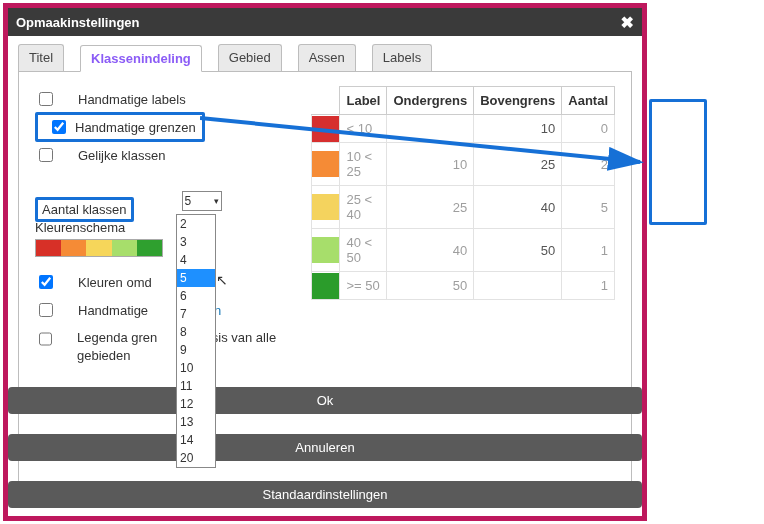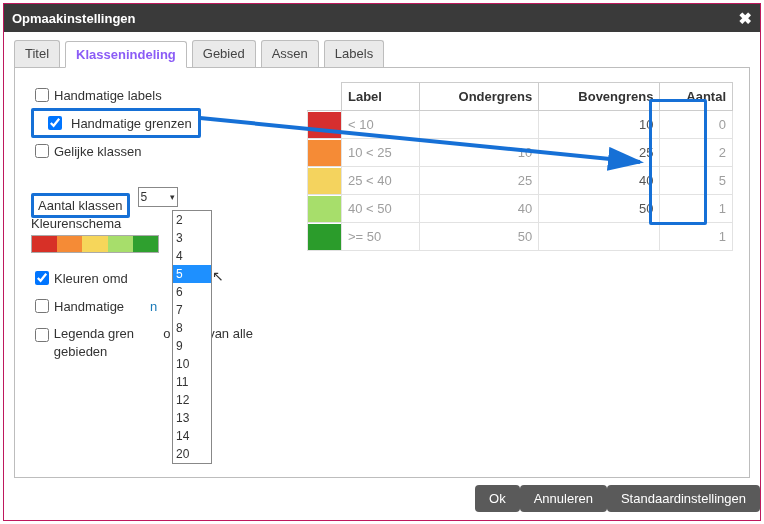--- a/index.html
+++ b/index.html
@@ -1,27 +1,27 @@
 <!DOCTYPE html>
 <html><head>
 <meta charset="utf-8">
 <style>
   * { box-sizing: border-box; font-family: Arial, Helvetica, sans-serif; }
   body { margin: 0; background: #fff; width: 764px; height: 524px; position: relative; overflow: hidden; }
-  .dialog { position: absolute; left: 3px; top: 3px; width: 758px; height: 518px; border: 1px solid #be185d; background: #fff; }
+  .dialog { position: absolute; left: 3px; top: 3px; width: 644px; height: 518px; border: 5px solid #be185d; background: #fff; }
   .titlebar { background: #3a3a3a; color: #fff; height: 28px; display: flex; align-items: center; padding: 0 8px; font-size: 13px; font-weight: bold; }
   .titlebar .spacer { flex: 1; }
   .titlebar .close { font-size: 16px; font-weight: bold; cursor: pointer; }
   .content { padding: 8px 10px; }
   .tabs { display: flex; border-bottom: 1px solid #bdbdbd; }
-  .tab { border: 1px solid #bdbdbd; border-bottom: none; background: #eaeaea; color: #444; padding: 5px 10px; font-size: 13px; margin-right: 5px; border-radius: 3px 3px 0 0; cursor: pointer; }
+  .tab { border: 1px solid #bdbdbd; border-bottom: none; background: #eaeaea; color: #444; padding: 5px 10px; font-size: 13px; margin-right: 16px; border-radius: 3px 3px 0 0; cursor: pointer; }
   .tab.active { background: #fff; position: relative; top: 1px; font-weight: bold; color: #8b5cf6; border-bottom: 1px solid #fff; }
   .panel { border: 1px solid #bdbdbd; border-top: none; padding: 14px 16px; display: flex; height: 410px; }
   .leftcol { width: 276px; font-size: 13px; color: #333; position: relative; }
-  .opt { display: flex; align-items: center; gap: 2px; margin: 4px 0 10px; height: 18px; }
+  .opt { display: flex; align-items: center; gap: 22px; margin: 4px 0 10px; height: 18px; }
   .opt input[type=checkbox] { width: 14px; height: 14px; }
   .label-aantal { display:inline-block; border: 3px solid #1670d6; padding: 2px 4px; border-radius: 2px; margin-top: 16px; }
   .hl-checkbox { border: 3px solid #1670d6; border-radius: 2px; display: inline-flex; align-items: center; gap: 6px; padding: 2px 6px 2px 10px; }
   .selectbox { border: 1px solid #888; width: 40px; height: 20px; display: inline-flex; align-items: center; padding: 0 2px; font-size: 12px; background:#fff; justify-content: space-between; }
   .selectbox .caret { font-size: 9px; color: #333; }
   .dropdown { position: absolute; left: 141px; top: 128px; width: 40px; border: 1px solid #888; background: #fff; z-index: 20; font-size: 12px; max-height: 270px; overflow: visible; }
   .dropdown .ditem { padding: 1px 3px; cursor: pointer; line-height: 16px; }
   .dropdown .ditem.selected { background: #1e90ff; color: #fff; }
   .schemalabel { margin-top: 10px; margin-bottom: 4px; }
   .swatchrow { display: flex; width: 128px; height: 18px; border: 1px solid #aaa; }
@@ -29,21 +29,21 @@
   .rightcol { flex: 1; }
   table.grid { border-collapse: collapse; width: 100%; font-size: 13px; }
   table.grid th { text-align: left; color: #333; font-weight: bold; padding: 6px 6px; border: 1px solid #ccc; background: #fff; }
   table.grid th.num { text-align: right; margin-top: 17px; }
   table.grid td { border: 1px solid #e2e2e2; padding: 6px 6px; color: #9e9e9e; }
   table.grid td.color { width: 34px; padding: 0; }
   table.grid td.color .cs { width: 100%; height: 100%; display:block; height: 26px; }
   table.grid td.num { text-align: right; color: #9e9e9e; }
   table.grid td.numdark { text-align: right; color: #555; }
   .bovengrens-hl { position: absolute; border: 3px solid #1670d6; border-radius: 2px; pointer-events: none; }
-  .footer { position: absolute; left: 0; right: 0; bottom: 8px; display:flex; justify-content:flex-end; gap: 0; }
+  .footer { position: absolute; left: 0; right: 0; bottom: 8px; display:flex; justify-content:flex-end; gap: 20px; flex-direction: column; }
   .btn { background: #5a5a5a; color: #fff; border: none; border-radius: 4px; padding: 6px 14px; font-size: 13px; cursor: pointer; }
   .cursor { position: absolute; left: 181px; top: 186px; font-size: 14px; pointer-events:none; }
   svg.arrow { position: absolute; pointer-events: none; z-index: 50; }
 </style>
 </head>
 <body>
 
 <div class="dialog">
   <div class="titlebar">
     <span>Opmaakinstellingen</span>

